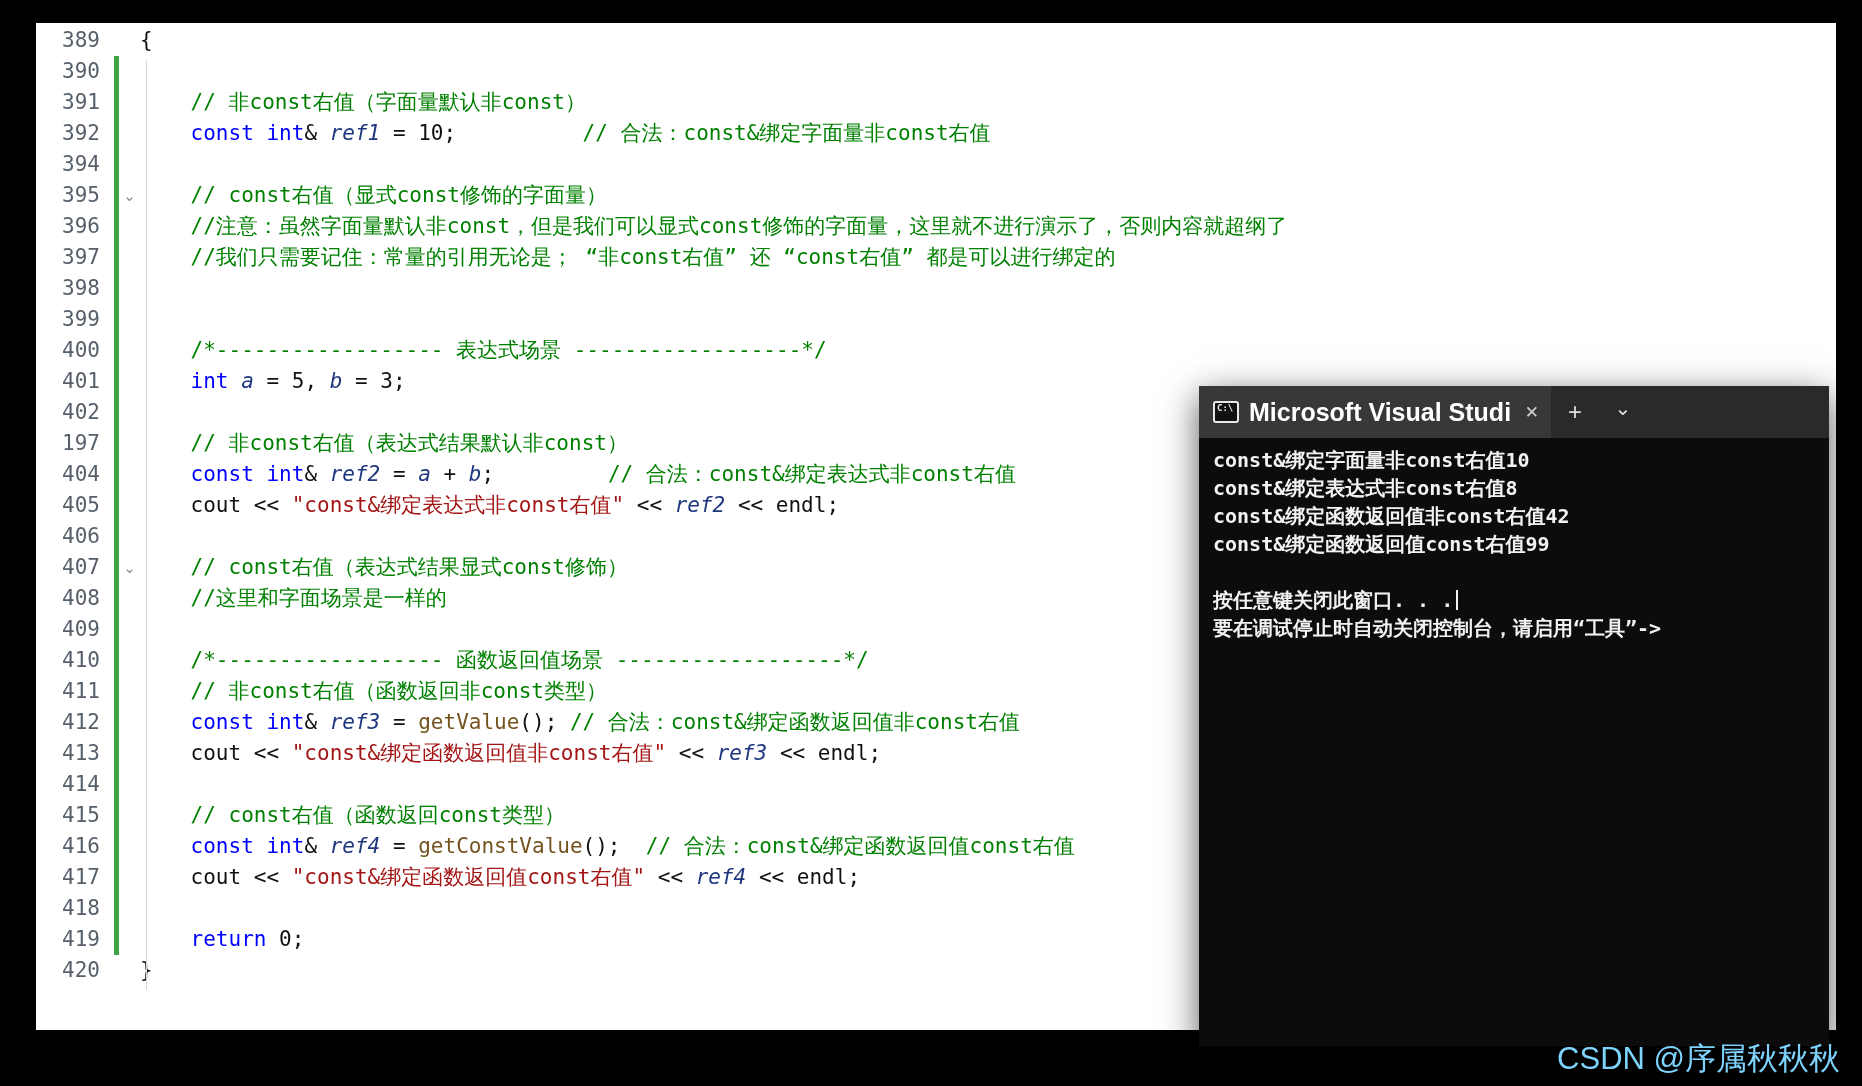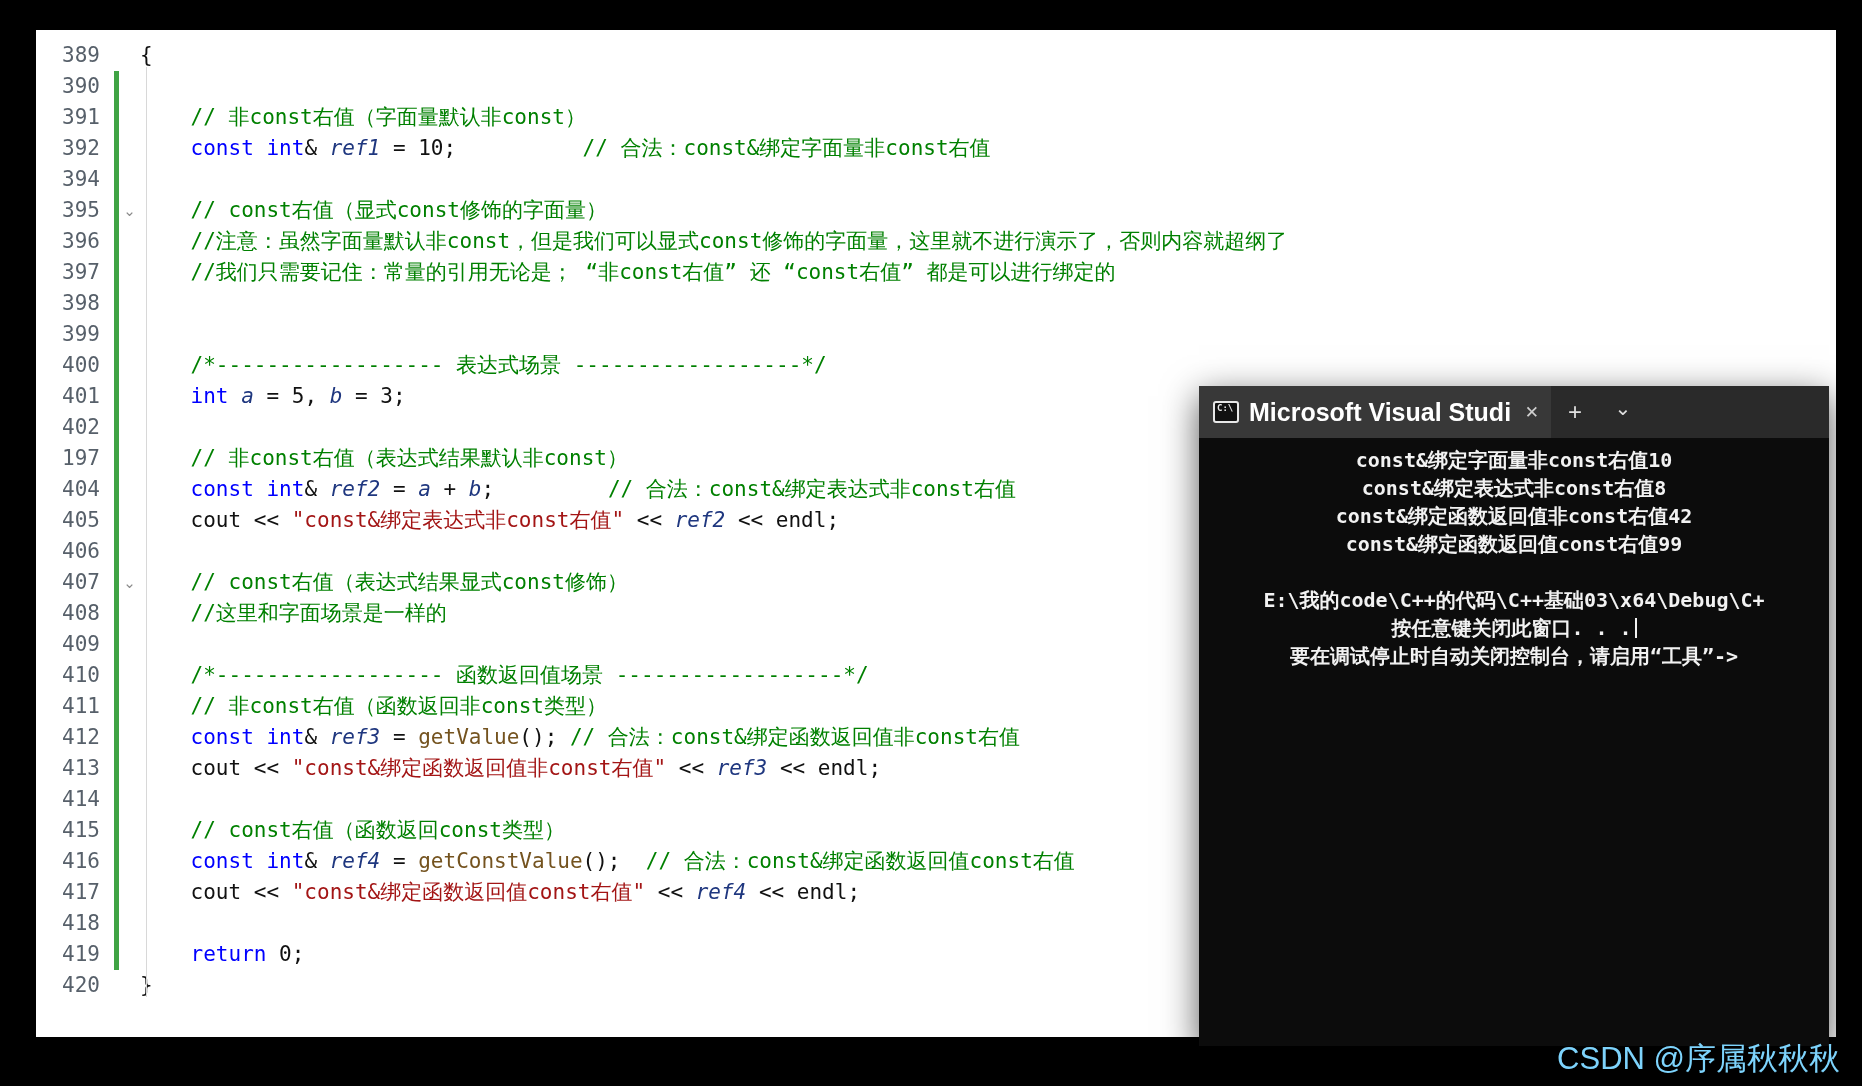--- a/index.html
+++ b/index.html
@@ -4,23 +4,23 @@
 <style>
   * { margin:0; padding:0; box-sizing:border-box; }
   html, body {
     width:1862px; height:1086px;
     background: var(--frame-bg, #000);
     overflow:hidden; position:relative;
     font-family:"DejaVu Sans Mono", monospace;
   }
   
   .editor {
-    position:absolute; left:36px; top:30px; width:1800px; height:1007px;
+    position:absolute; left:36px; top:23px; width:1800px; height:1007px;
     background: var(--editor-bg, #fff);
-    padding-top:10px; overflow:hidden;
+    padding-top:2px; overflow:hidden;
   }
   .line { display:flex; height:31px; line-height:31px; font-size:21px; white-space:pre; }
   .ln {
     flex:0 0 78px; width:78px; text-align:right; padding-right:14px;
     color: var(--line-number, #57606a);
   }
   .chg { flex:0 0 5px; width:5px; }
   .chg.on { background: var(--change-bar, #3fa344); }
   .fold {
     flex:0 0 21px; width:21px; text-align:center; color:#8a8a8a;
@@ -66,21 +66,21 @@
   }
   .tab-close {
     flex:0 0 auto; color:#cfcfcf; font-size:17px; margin-left:4px;
     font-family:"Liberation Sans", sans-serif; cursor:default;
   }
   .tb-btn {
     width:48px; display:flex; align-items:center; justify-content:center;
     color:#e0e0e0; font-size:24px; font-family:"Liberation Sans", sans-serif;
   }
   .tb-btn.chev { font-size:20px; padding-bottom:8px; }
-  .console-body { padding:8px 14px; overflow:hidden;text-align:center; }
+  .console-body { padding:8px 14px; overflow:hidden; }
   .cline {
     min-height:28px; line-height:28px; font-size:20px; font-weight:bold;
     color: var(--console-text, #f2f2f2); white-space:pre; overflow:hidden;
   }
   .cursor {
     display:inline-block; width:2px; height:20px;
     background: var(--console-text, #f2f2f2);
     vertical-align:-3px; margin-left:3px;
   }
   
@@ -140,19 +140,18 @@
     </div>
     <span class="tb-btn">+</span>
     <span class="tb-btn chev">⌄</span>
   </div>
   <div class="console-body" id="console-output">
       <div class="cline">const&amp;绑定字面量非const右值10</div>
       <div class="cline">const&amp;绑定表达式非const右值8</div>
       <div class="cline">const&amp;绑定函数返回值非const右值42</div>
       <div class="cline">const&amp;绑定函数返回值const右值99</div>
       <div class="cline"></div>
-      <div class="cline">E:\我的code\C++的代码\C++基础03\x64\Debug\C+</div>
       <div class="cline">按任意键关闭此窗口. . .<span class="cursor"></span></div>
       <div class="cline">要在调试停止时自动关闭控制台，请启用“工具”-&gt;</div>
     </div>
 </div>
 
 <div class="watermark">CSDN @序属秋秋秋</div>
 
 </body></html>

